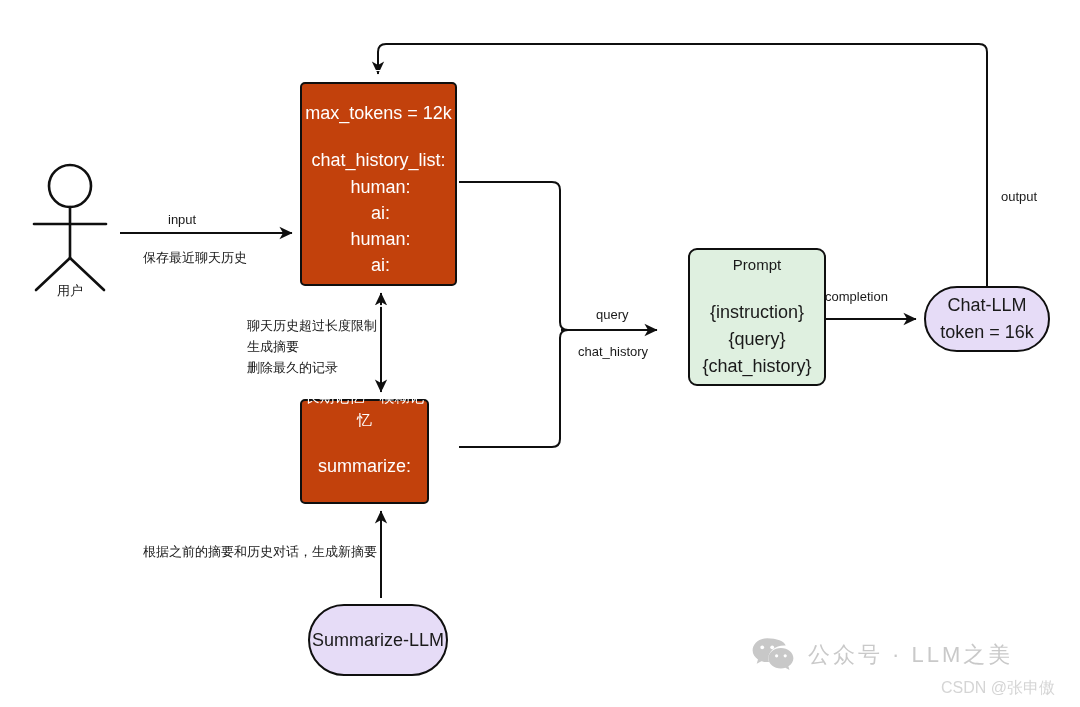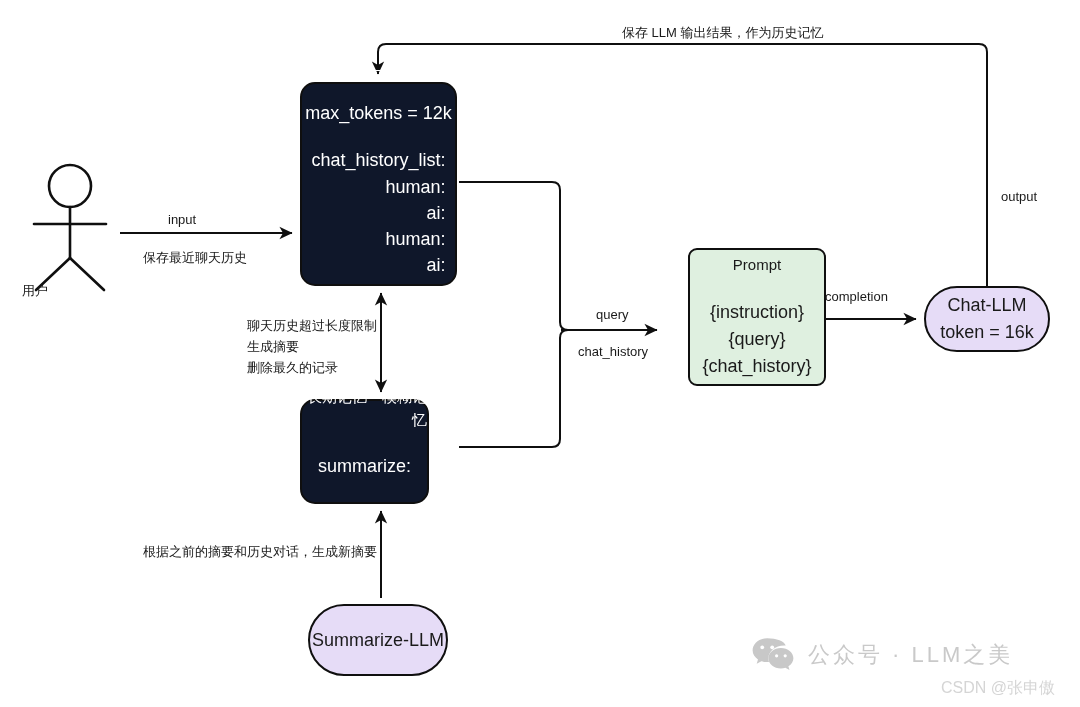--- a/index.html
+++ b/index.html
@@ -40,24 +40,23 @@
     text-align: center;
     line-height: 1.5;
   }
   .node .title {
     font-size: 15px;
   }
   .node .line {
     font-size: 18px;
   }
   .mem-box {
-    background: #0f172a;
+    background: #c2410c;
     color: #ffffff;
-    border-radius: 15px;
-    text-align: right;
+    border-radius: 5px;
   }
   .prompt-box {
     background: #dff0e0;
     color: #1a1a1a;
     border-radius: 9px;
   }
   .llm-box {
     background: #e6dcf7;
     color: #1a1a1a;
     border-radius: 46px;
@@ -115,20 +114,21 @@
     left: 22px;
     top: 162px;
     width: 96px;
     height: 140px;
   }
   #actor-label {
     position: absolute;
     left: 22px;
     top: 282px;
     width: 96px;
+    text-align: center;
     font-size: 13px;
     color: #1a1a1a;
   }
 
   
   .edge-label {
     position: absolute;
     font-size: 13px;
     color: #1a1a1a;
     white-space: nowrap;
@@ -248,21 +248,20 @@
 
   <div class="node llm-box" id="chat-llm-node">
     <div class="line">Chat-LLM</div>
     <div class="line">token = 16k</div>
   </div>
 
   <div class="node llm-box" id="summarize-llm-node">
     <div class="line">Summarize-LLM</div>
   </div>
 
-  <div class="edge-label center" id="label-save-output">保存 LLM 输出结果，作为历史记忆</div>
 
   <div class="edge-label center" id="label-input">input</div>
 
   <div class="edge-label center" id="label-save-recent">保存最近聊天历史</div>
 
   <div class="edge-label left" id="label-overflow">
     <div>聊天历史超过长度限制</div>
     <div>生成摘要</div>
     <div>删除最久的记录</div>
   </div>

